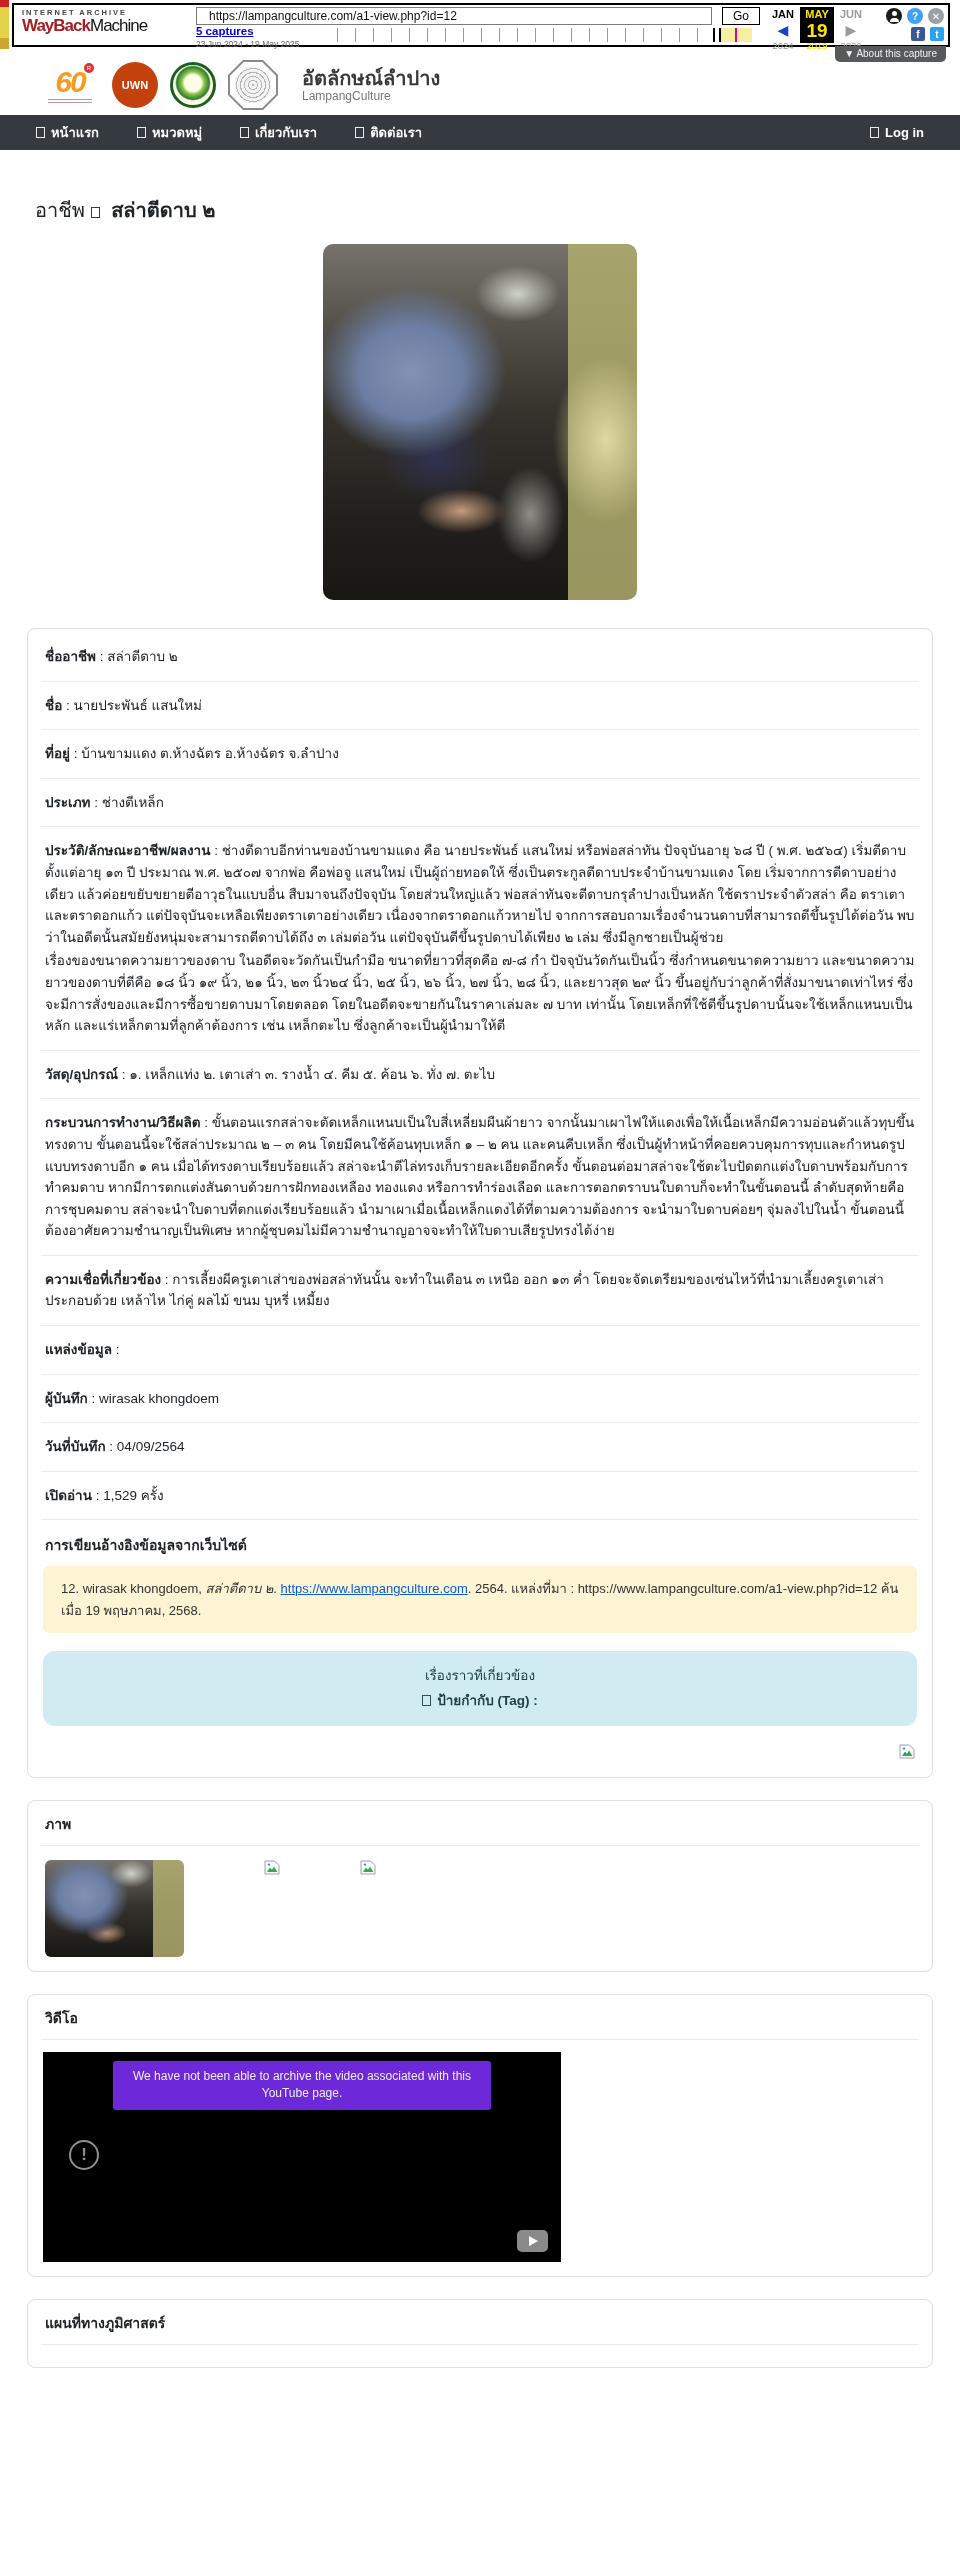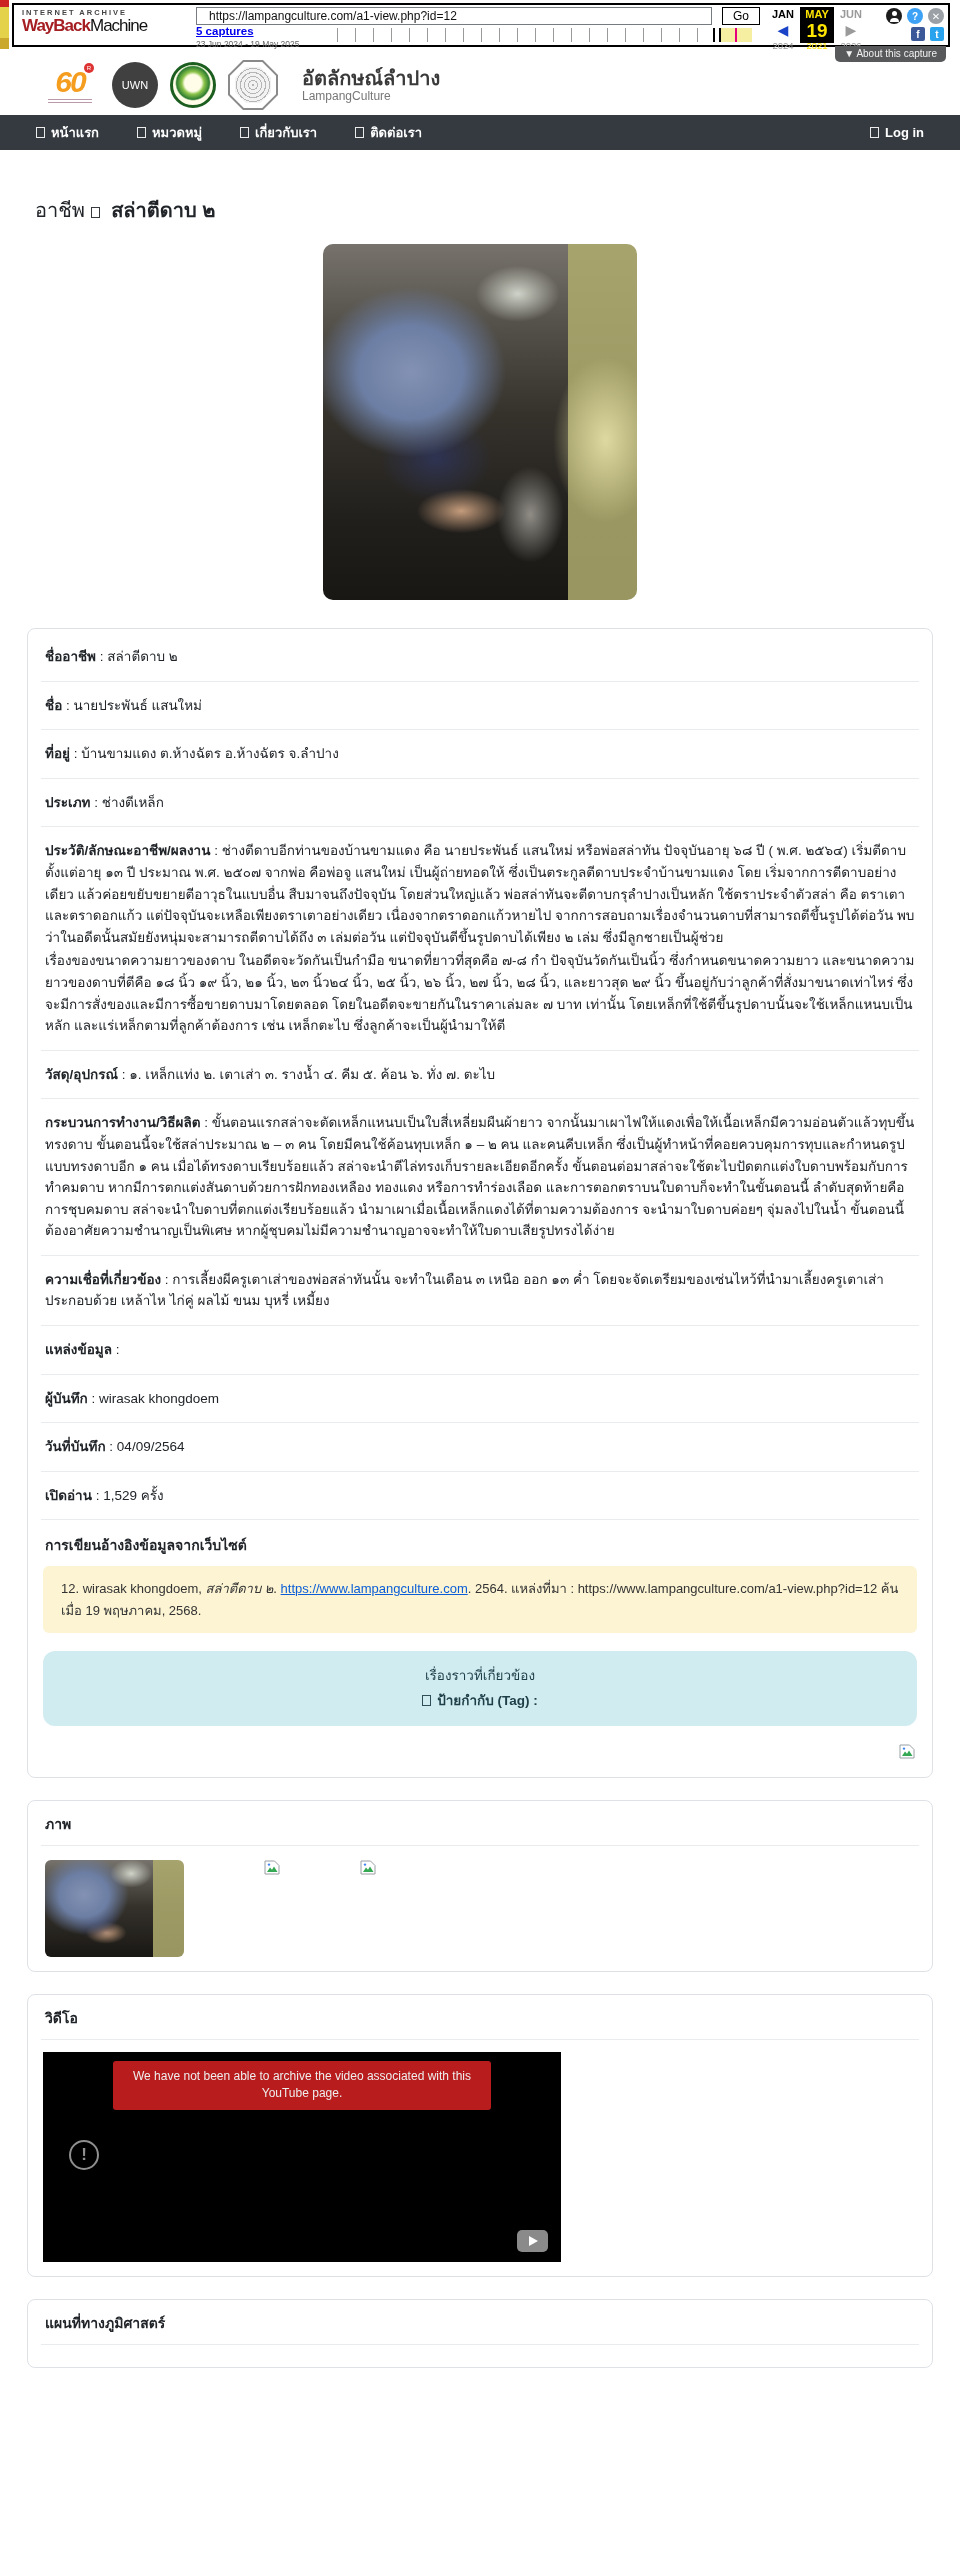--- a/index.html
+++ b/index.html
@@ -61,22 +61,22 @@
   .wb-tw { background:#2aa3ef; }
   .wb-about { position:absolute; right:4px; bottom:-15px; background:#58595b; color:#f1f1f1;
      font-size:10px; padding:2px 9px 3px; border-radius:0 0 5px 5px; cursor:pointer; z-index:5; }
   
   .site-header { display:flex; align-items:center; gap:12px; padding:10px 0 8px 40px; height:62px; }
   .logo60 { position:relative; width:60px; text-align:center; }
   .logo60 .n { font-size:30px; font-weight:800; color:#f59d1f; letter-spacing:-2px; font-style:italic; }
   .logo60 .dot { position:absolute; top:-2px; right:6px; width:10px; height:10px; border-radius:50%;
      background:#d33; color:#fff; font-size:6px; line-height:10px; }
   .logo60 .lines { height:6px; margin:0 8px; background:repeating-linear-gradient(180deg,#b9a 0 1px,transparent 1px 3px); }
-  .logoUWN { width:46px; height:46px; border-radius:50%; background:#404040; color:#fff;
-     display:flex; align-items:center; justify-content:center; font-size:11px; font-weight:normal; }
+  .logoUWN { width:46px; height:46px; border-radius:50%; background:#c2410c; color:#fff;
+     display:flex; align-items:center; justify-content:center; font-size:11px; font-weight:bold; }
   .logoUni { width:46px; height:46px; border-radius:50%; border:3px solid #1b5e20;
      background:radial-gradient(circle at 50% 45%, #fffde7 0 28%, #8bc34a 38%, #2e7d32 55%, #fffde7 60%); }
   .oct { width:50px; height:50px; background:#8a8a8a;
      clip-path:polygon(30% 0,70% 0,100% 30%,100% 70%,70% 100%,30% 100%,0 70%,0 30%); padding:2px; }
   .oct2 { width:100%; height:100%; background:#fff;
      clip-path:polygon(30% 0,70% 0,100% 30%,100% 70%,70% 100%,30% 100%,0 70%,0 30%); padding:5px; }
   .oct3 { width:100%; height:100%;
      background:repeating-radial-gradient(circle at 50% 50%, #b5b5b5 0 1px, #f2f2f2 1px 4px);
      clip-path:polygon(30% 0,70% 0,100% 30%,100% 70%,70% 100%,30% 100%,0 70%,0 30%); }
   .site-title { margin-left:12px; }
@@ -124,21 +124,21 @@
     background:
      radial-gradient(ellipse 30px 20px at 62% 14%, #cfd3c8 0%, rgba(207,211,200,0) 70%),
      linear-gradient(90deg, rgba(0,0,0,0) 78%, rgba(176,172,110,.85) 78%),
      radial-gradient(ellipse 45px 40px at 28% 36%, #8392b4 0%, #6c7ea3 55%, rgba(108,126,163,0) 100%),
      radial-gradient(ellipse 32px 26px at 36% 60%, #2e3352 0%, rgba(46,51,82,0) 80%),
      radial-gradient(ellipse 24px 13px at 44% 75%, #c59c7c 0%, rgba(197,156,124,0) 85%),
      linear-gradient(180deg, #77736c 0%, #55524c 22%, #35322c 48%, #191714 100%); }
   .broken { display:inline-block; vertical-align:top; }
   
   .yt { position:relative; width:518px; height:210px; background:#000; margin:2px 2px 10px; }
-  .yt-notice { position:absolute; top:9px; left:50%; transform:translateX(-50%); background:#b91c1c;
+  .yt-notice { position:absolute; top:9px; left:50%; transform:translateX(-50%); background:#6d28d9;
      border-radius:3px; padding:7px 12px; font-size:12px; width:378px; text-align:center;
      line-height:1.45; color:#eee; }
   .yt-body { position:absolute; top:88px; left:26px; display:flex; gap:16px; }
   .yt-excl { width:30px; height:30px; border:2px solid #8f8f8f; border-radius:50%; color:#8f8f8f;
      text-align:center; line-height:26px; font-size:17px; font-weight:bold; flex:none; }
   .yt-title { font-size:17px; color:#fff; margin-bottom:7px; }
   .yt-msg { font-size:12.5px; color:#9a9a9a; max-width:300px; line-height:1.5; }
   .yt-play { position:absolute; right:13px; bottom:10px; width:31px; height:22px; background:#8a8a8a;
      border-radius:5px; cursor:pointer; }
   .yt-play::after { content:""; position:absolute; left:12px; top:6px; border-left:9px solid #fff;
@@ -174,21 +174,21 @@
     </div>
     <div class="wb-cal">
       <div class="wb-col">
         <span class="wb-mon">JAN</span>
         <span class="wb-arrow prev">◀</span>
         <span class="wb-year">2024</span>
       </div>
       <div class="wb-col cur">
         <span class="wb-mon">MAY</span>
         <span class="wb-day">19</span>
-        <span class="wb-year">2021</span>
+        <span class="wb-year">2019</span>
       </div>
       <div class="wb-col">
         <span class="wb-mon dim">JUN</span>
         <span class="wb-arrow next">▶</span>
         <span class="wb-year">2026</span>
       </div>
     </div>
     <div class="wb-icons">
       <div class="wb-ic-row">
         <span class="wb-circle wb-person"></span>

